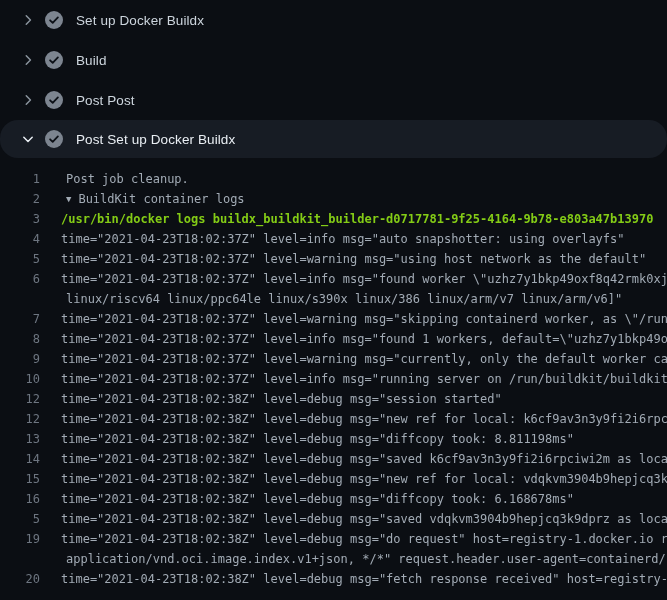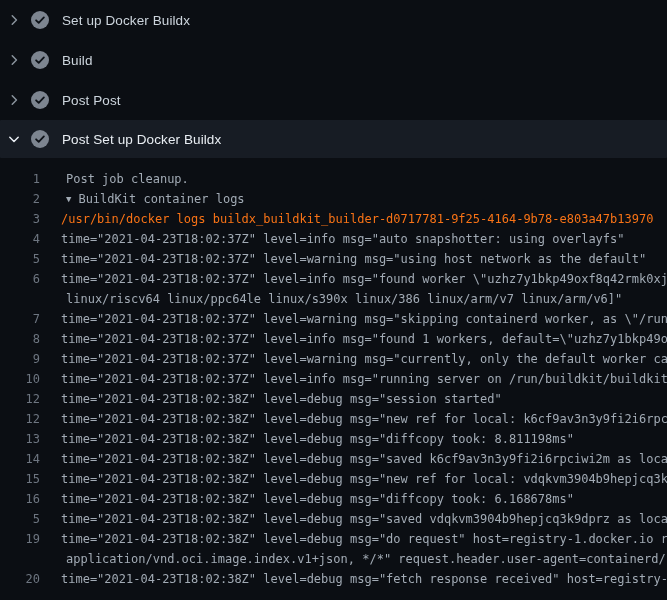--- a/index.html
+++ b/index.html
@@ -1,36 +1,36 @@
 <!DOCTYPE html>
 <html><head>
 <meta charset="utf-8">
 <style>
   * { margin:0; padding:0; box-sizing:border-box; }
   html,body { width:667px; height:600px; overflow:hidden; }
   body { background:#0b0e13; font-family:"Liberation Sans", sans-serif; }
 
   
   .steps { width:667px; }
-  .step-row { height:40px; display:flex; align-items:center; padding-left:6px; cursor:pointer; }
-  .step-row.expanded { height:38px; background:#171c24; border-radius:1px; }
+  .step-row { height:40px; display:flex; align-items:center; padding-left:20px; cursor:pointer; }
+  .step-row.expanded { height:38px; background:#171c24; border-radius:18px; }
   .chevron { width:16px; height:16px; flex:0 0 16px; display:flex; align-items:center; justify-content:center; color:#8b949e; margin-right:9px; }
   .chevron svg { display:block; }
   .step-row.expanded .chevron { color:#e9eef3; transform:rotate(90deg); }
   .check { width:18px; height:18px; flex:0 0 18px; margin-right:13px; }
   .step-label { font-size:13.5px; color:#cdd5dd; letter-spacing:.1px; }
   .step-row.expanded .step-label { color:#e9eef3; }
 
   
   .log { padding-top:11px; font-family:"DejaVu Sans Mono","Liberation Mono",monospace; font-size:12px; color:#a2abb5; }
   .log-row { height:20px; line-height:20px; display:flex; white-space:pre; overflow:hidden; width:667px; }
   .ln { flex:0 0 40px; text-align:right; color:#6e7681; }
   .lt { margin-left:26px; }
   .lt.ind1 { margin-left:21px; }
-  .lt.command { color:#f97316; font-weight:normal; }
+  .lt.command { color:#84cc16; font-weight:bold; }
   .group-tri { font-size:9px; display:inline-block; transform:translateY(-1px); margin-right:7px; }
 </style>
 </head>
 <body>
 
 <div class="steps" id="steps">
     <div class="step-row">
     <span class="chevron">
       <svg width="14" height="14" viewBox="0 0 16 16">
         <path d="M6 3.2l4.8 4.8L6 12.8" fill="none" stroke="currentColor" stroke-width="1.7" stroke-linecap="round" stroke-linejoin="round"></path>

